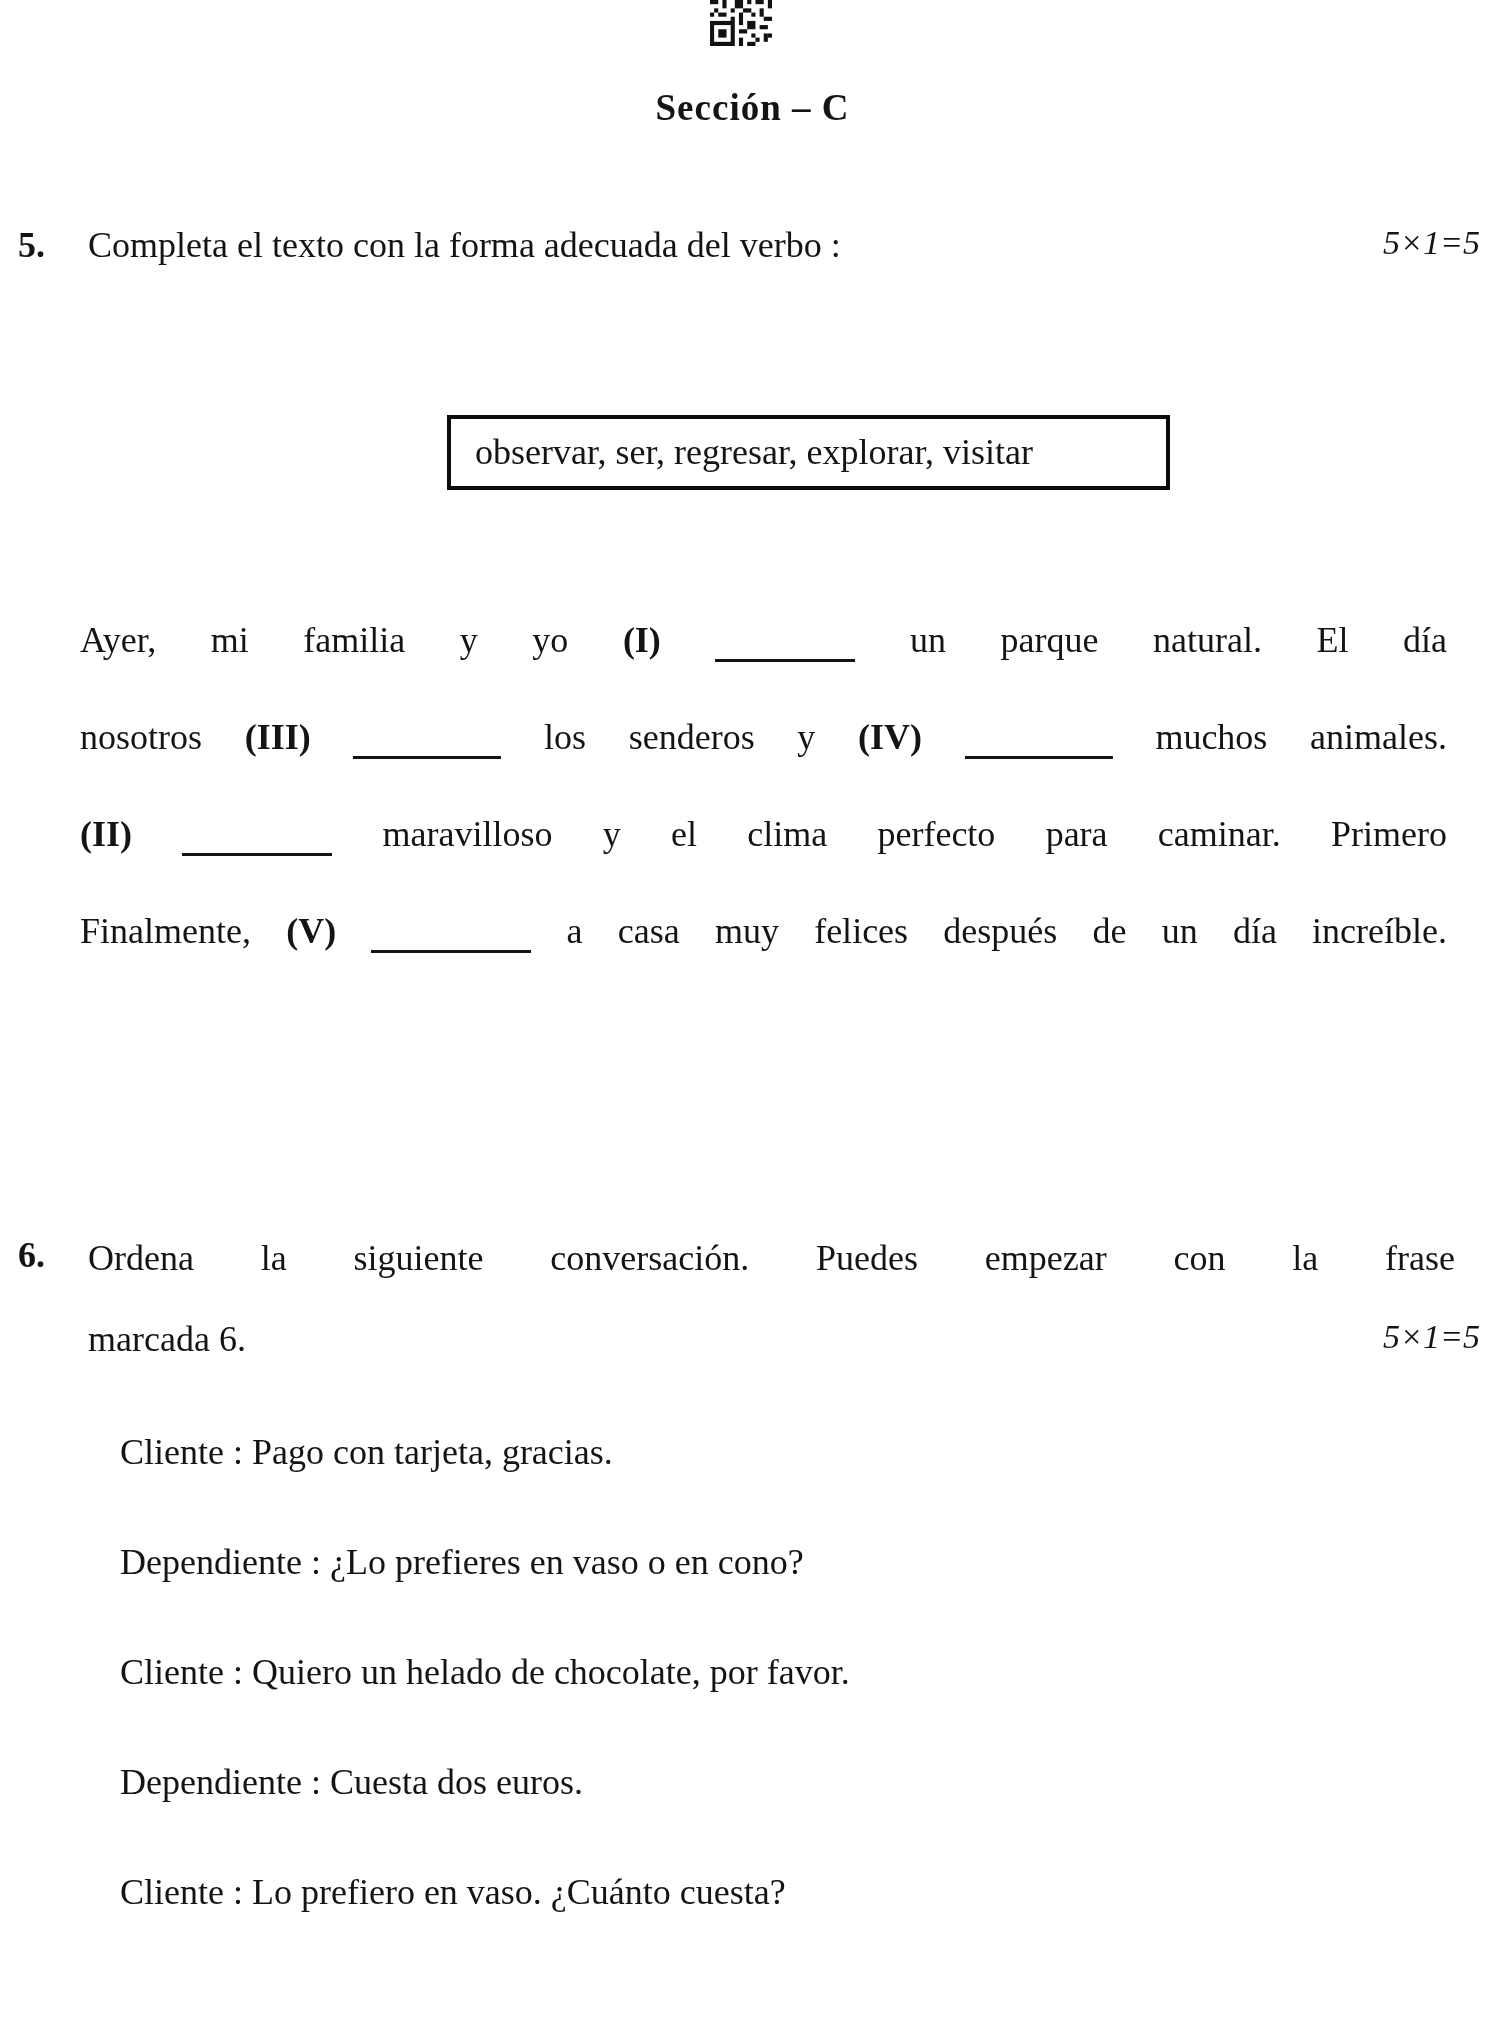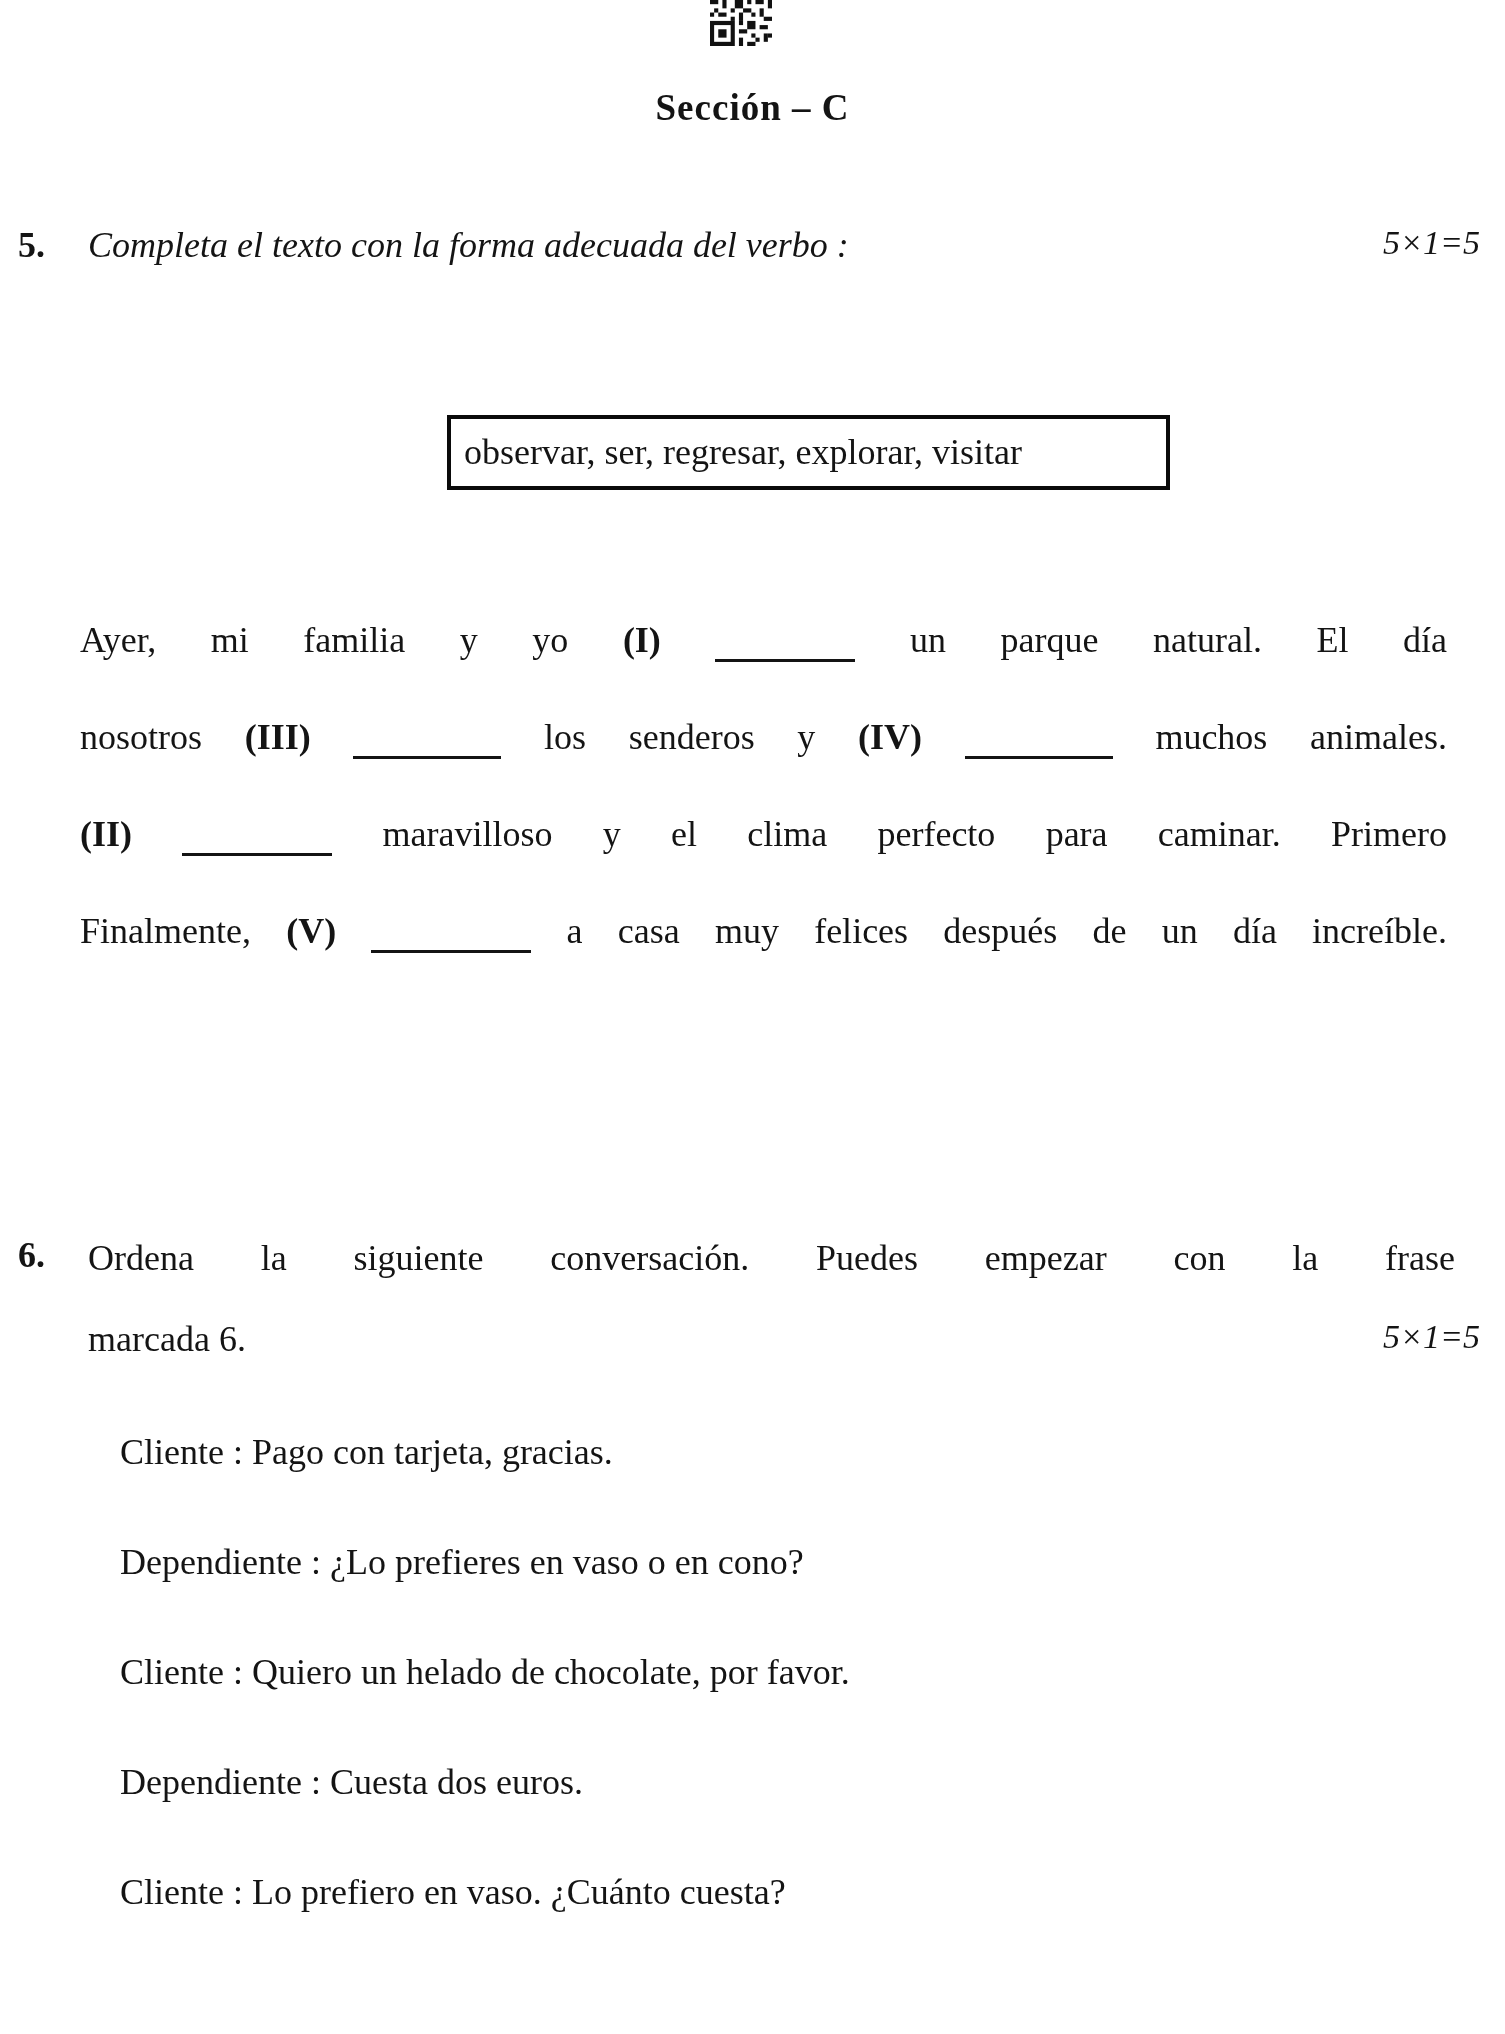--- a/index.html
+++ b/index.html
@@ -12,28 +12,28 @@
     color:#141414;
   }
   .qr{position:absolute;left:710px;top:0px;width:62px;height:46px;}
   .section-title{
     position:absolute;left:0;top:86px;width:100%;
     text-align:center;font-size:37px;font-weight:bold;letter-spacing:1px;
   }
   .q-number{position:absolute;left:18px;font-size:36px;font-weight:bold;}
   .q5-number{top:224px;}
   .q6-number{top:1234px;}
-  .q5-prompt{position:absolute;left:88px;top:224px;font-size:36px;font-style:italic;}
+  .q5-prompt{position:absolute;left:88px;top:224px;font-size:36px;}
   .marks{position:absolute;right:25px;font-size:34px;font-style:italic;}
   .q5-marks{top:224px;}
   .q6-marks{top:1318px;}
   .verb-box{
     position:absolute;left:447px;top:415px;width:723px;height:75px;
     border:4px solid #0a0a0a;box-sizing:border-box;
-    font-size:36px;line-height:67px;padding-left:13px;
+    font-size:36px;line-height:67px;padding-left:24px;
     white-space:nowrap;
   }
   .para{
     position:absolute;left:80px;top:592px;width:1367px;
     font-size:36px;
   }
   .para-line{
     height:97px;line-height:97px;
     text-align:justify;text-align-last:justify;
     white-space:normal;

